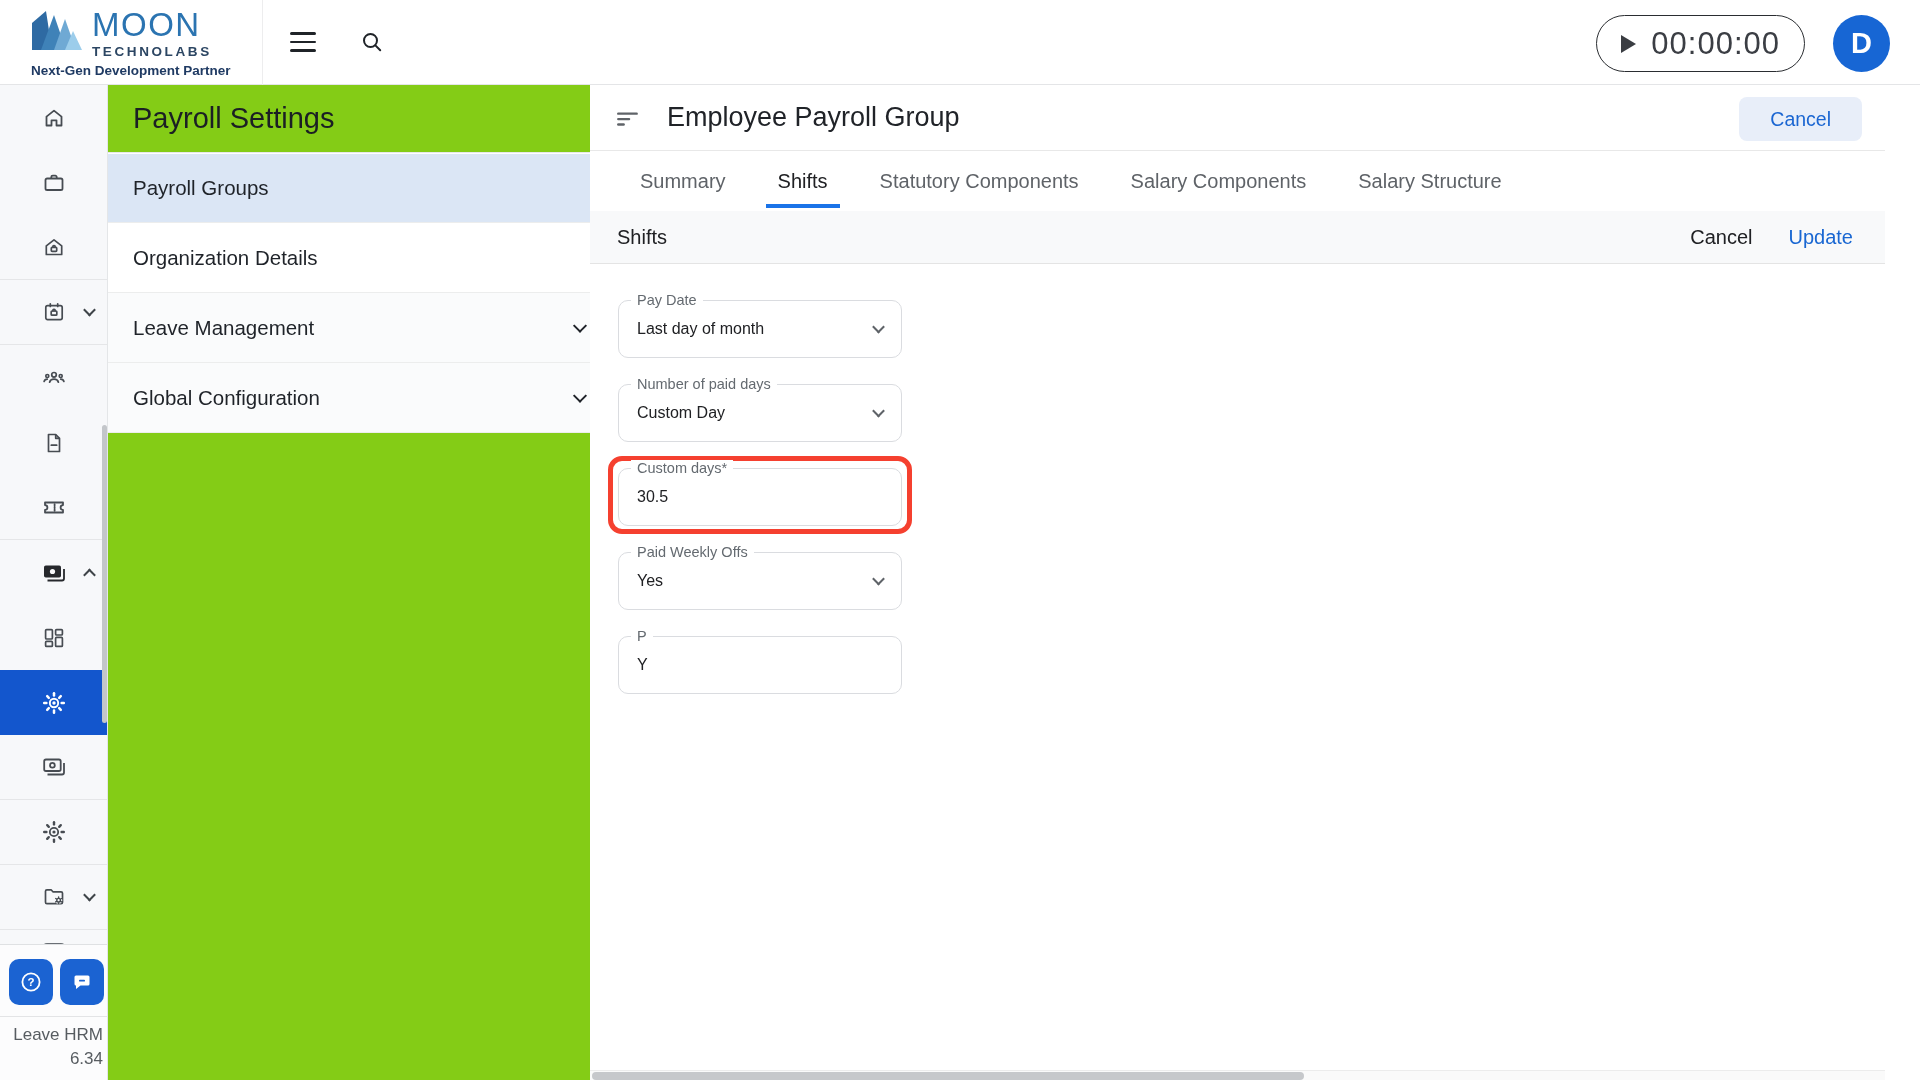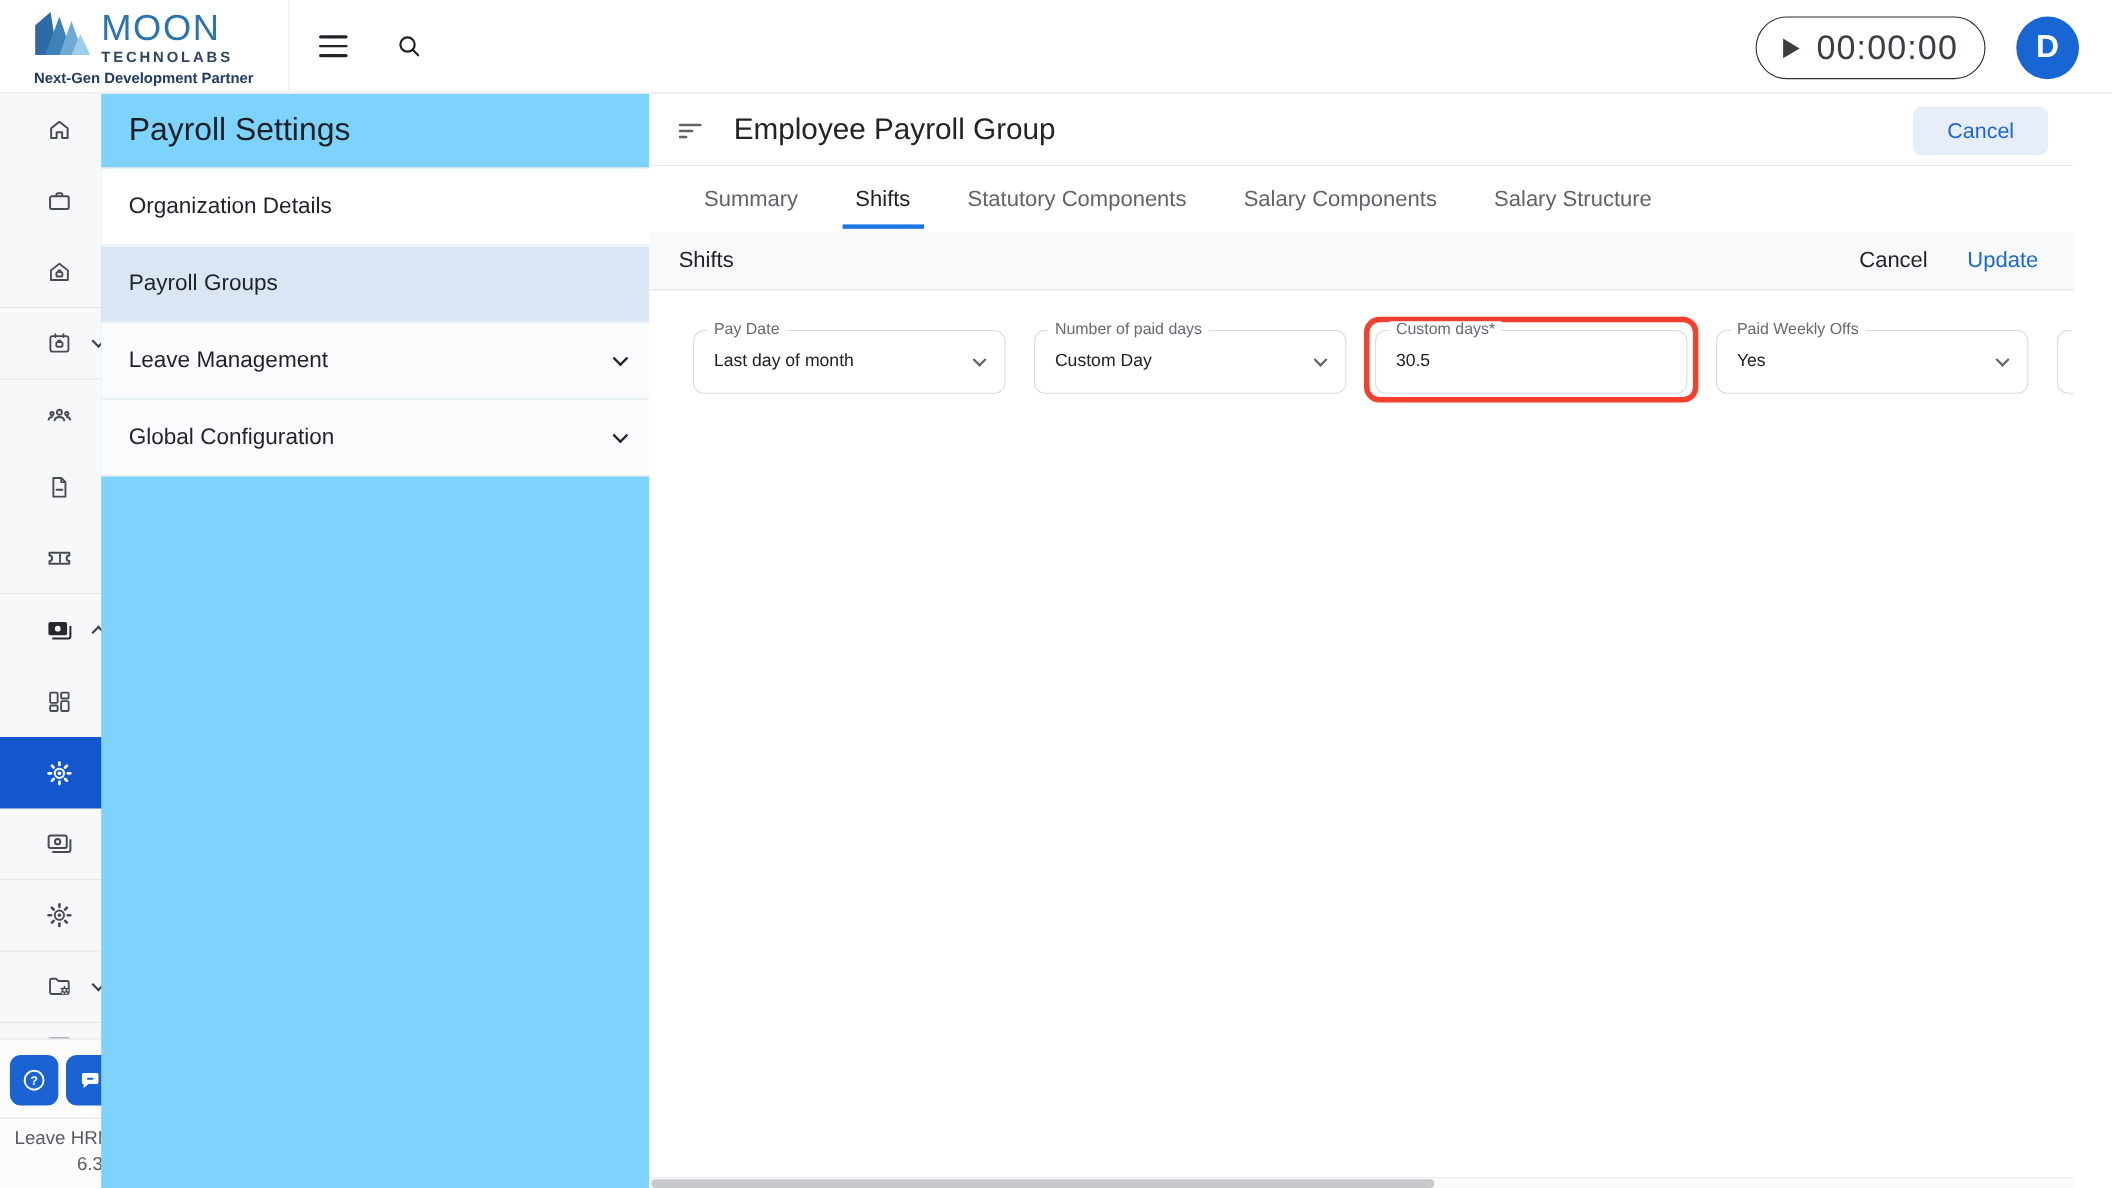--- a/index.html
+++ b/index.html
@@ -45,21 +45,21 @@
   .rail-scroll-thumb { position:absolute; right:0; top:340px; width:5px; height:298px; background:#c3c6ca; border-radius:3px; }
   .partial-icon-row { height:26px; display:flex; justify-content:center; align-items:flex-start; }
   .partial-icon { width:22px; height:6px; border:2px solid #6a6f75; border-bottom:none; border-radius:4px 4px 0 0; margin-top:13px; }
   .rail-footer { position:absolute; left:0; bottom:0; width:107px; background:#fcfcfd; border-top:1px solid #dfe1e3; }
   .help-row { display:flex; gap:7px; padding:14px 0 11px 9px; }
   .help-btn { width:44px; height:46px; border:none; border-radius:10px; background:#1b63d2; display:flex;
               align-items:center; justify-content:center; cursor:pointer; }
   .version-box { border-top:1px solid #e3e4e6; padding:6px 4px 8px 0; text-align:right; color:#575c61; font-size:17px; line-height:1.45; }
 
   
-  .panel { position:absolute; left:92px; top:85px; width:505px; height:995px; background:#7dd3fc; }
+  .panel { position:absolute; left:108px; top:85px; width:505px; height:995px; background:#84cc16; }
   .panel-title { height:68px; display:flex; align-items:center; padding-left:25px; font-size:29px; font-weight:500;
                  color:#1b1f24; border-bottom:1px solid #e7e8ea; }
   .panel-item { position:relative; height:70px; display:flex; align-items:center; padding-left:25px; font-size:20.5px;
                 color:#1f2329; border-bottom:1px solid #eceded; cursor:pointer; background:#fff; }
   .panel-item.tinted { background:#fafbfc; }
   .panel-item.selected { background:#dbe6f5; border-top:1px solid #fff; }
   .panel-chev { position:absolute; right:28px; top:50%; width:10px; height:10px; border-right:2.2px solid #1f2329;
                 border-bottom:2.2px solid #1f2329; transform:translateY(-72%) rotate(45deg); }
 
   
@@ -84,21 +84,21 @@
   .tab.active::after { content:""; position:absolute; left:14px; right:14px; bottom:3px; height:4px; background:#1a73e8; }
 
   .section-bar { height:53px; background:#f8f9fa; border-bottom:1px solid #e4e4e4; display:flex; align-items:center;
                  padding:0 32px 0 27px; }
   .section-title { font-size:20px; font-weight:500; color:#202124; }
   .section-actions { margin-left:auto; display:flex; gap:36px; }
   .txt-btn { border:none; background:transparent; font-size:20px; font-family:inherit; cursor:pointer; }
   .txt-btn.dark { color:#202124; }
   .txt-btn.blue { color:#1967d2; }
 
-  .form-row { display:flex; gap:26px; margin:36px 0 0 40px; }
+  .form-row { display:flex; gap:26px; margin:36px 0 0 28px;flex-direction:column; }
   .field { position:relative; flex:none; width:284px; height:58px; border:1px solid #dadce0; border-radius:10px;
            background:#fff; cursor:pointer; }
   .flabel { position:absolute; top:-9px; left:12px; background:#fff; padding:0 6px; font-size:14.5px; color:#646a70;
             white-space:nowrap; }
   .fvalue { position:absolute; left:18px; top:50%; transform:translateY(-50%); font-size:16px; color:#202124;
             white-space:nowrap; }
   .fchev { position:absolute; right:18px; top:50%; width:9px; height:9px; border-right:2px solid #5f6368;
            border-bottom:2px solid #5f6368; transform:translateY(-72%) rotate(45deg); }
   .field.highlight::before { content:""; position:absolute; top:-13px; right:-11px; bottom:-9px; left:-11px;
            border:5px solid #f5402f; border-radius:14px; pointer-events:none; }
@@ -306,26 +306,26 @@
       <div class="version-box">
         <div>Leave HRM</div>
         <div>6.34</div>
       </div>
     </div>
   </nav>
 
   <aside class="panel">
     <div class="panel-title">Payroll Settings</div>
 
+    <div class="panel-item selected">
+      <span>Payroll Groups</span>
+    </div>
+
     <div class="panel-item">
       <span>Organization Details</span>
-    </div>
-
-    <div class="panel-item selected">
-      <span>Payroll Groups</span>
     </div>
 
     <div class="panel-item tinted">
       <span>Leave Management</span>
       <span class="panel-chev"></span>
     </div>
 
     <div class="panel-item tinted">
       <span>Global Configuration</span>
       <span class="panel-chev"></span>

